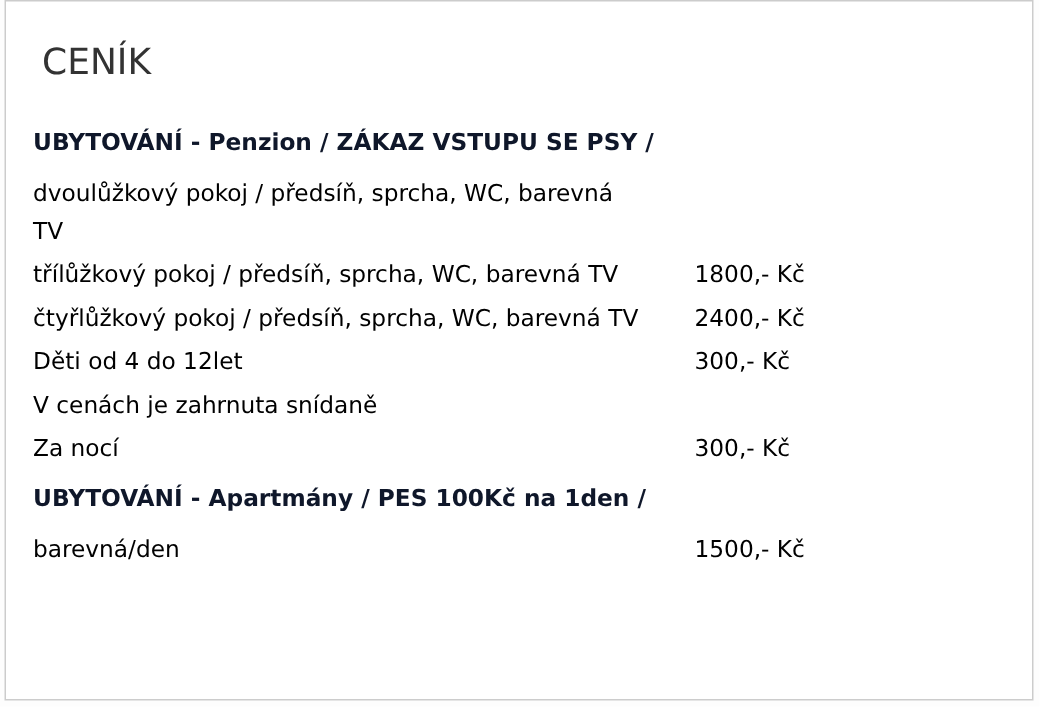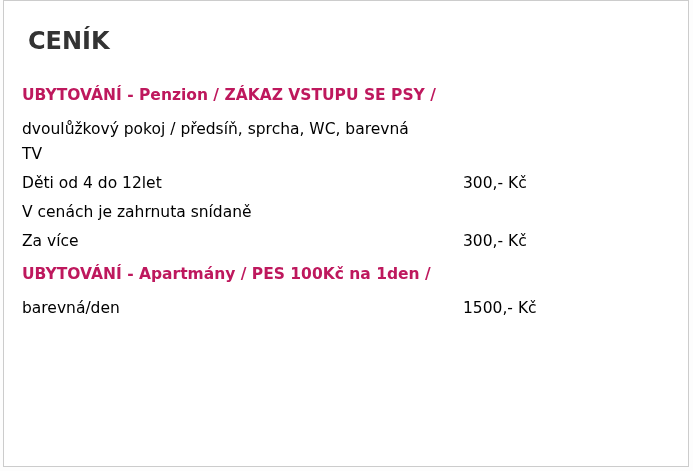--- a/index.html
+++ b/index.html
@@ -25,30 +25,30 @@
     border: 1px solid #cccccc;
     box-sizing: border-box;
   }
   .content {
     padding: 26px 18px 0 18px;
   }
   h1.page-title {
     margin: 0 0 0 6px;
     font-size: 24px;
     line-height: 28px;
-    font-weight: bold;
+    font-weight: normal;
     color: #333333;
     letter-spacing: 0px;
   }
   h2.section-header {
     margin: 8px 0 10px 0;
     font-size: 15.5px;
     line-height: 20px;
     font-weight: bold;
-    color: #be185d;
+    color: #0f172a;
   }
   h2.section-header.first {
     margin-top: 30px;
   }
   .price-table {
     width: 100%;
   }
   .row {
     display: flex;
     align-items: flex-end;
@@ -75,32 +75,40 @@
 
     <h1 class="page-title">CENÍK</h1>
 
     <h2 class="section-header first">UBYTOVÁNÍ - Penzion / ZÁKAZ VSTUPU SE PSY /</h2>
     <div class="price-table">
       <div class="row">
         <div class="cell desc">dvoulůžkový pokoj / předsíň, sprcha, WC, barevná
 TV</div>
       </div>
       <div class="row">
+        <div class="cell desc">třílůžkový pokoj / předsíň, sprcha, WC, barevná TV</div>
+        <div class="cell price">1800,- Kč</div>
+      </div>
+      <div class="row">
+        <div class="cell desc">čtyřlůžkový pokoj / předsíň, sprcha, WC, barevná TV</div>
+        <div class="cell price">2400,- Kč</div>
+      </div>
+      <div class="row">
         <div class="cell desc">Děti od 4 do 12let</div>
         <div class="cell price">300,- Kč</div>
       </div>
       <div class="row">
         <div class="cell desc">V cenách je zahrnuta snídaně</div>
         <div class="cell price"></div>
       </div>
     </div>
 
     <div class="price-table">
       <div class="row">
-        <div class="cell desc">Za více</div>
+        <div class="cell desc">Za nocí</div>
         <div class="cell price">300,- Kč</div>
       </div>
     </div>
 
     <h2 class="section-header">UBYTOVÁNÍ - Apartmány / PES 100Kč na 1den /</h2>
     <div class="price-table">
       <div class="row">
         <div class="cell desc">barevná/den</div>
         <div class="cell price">1500,- Kč</div>
       </div>

